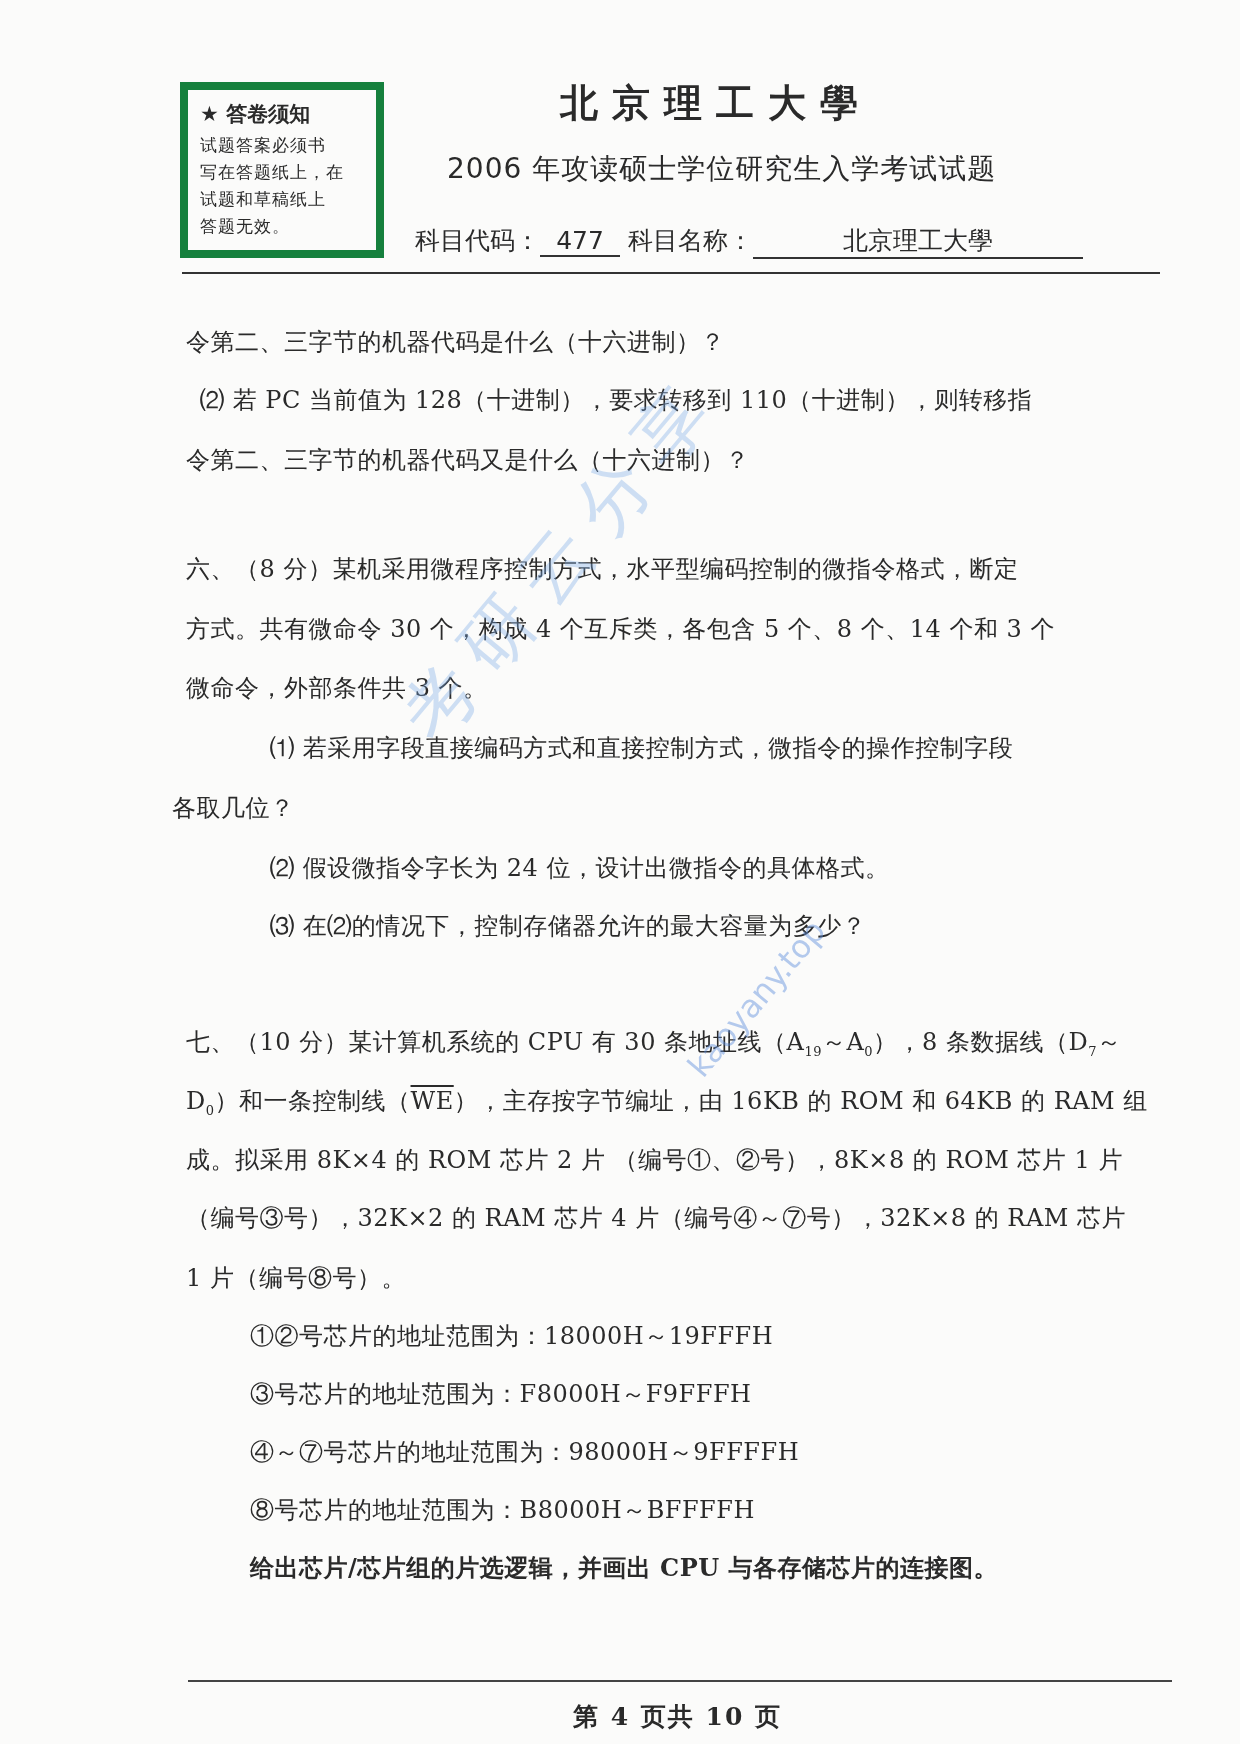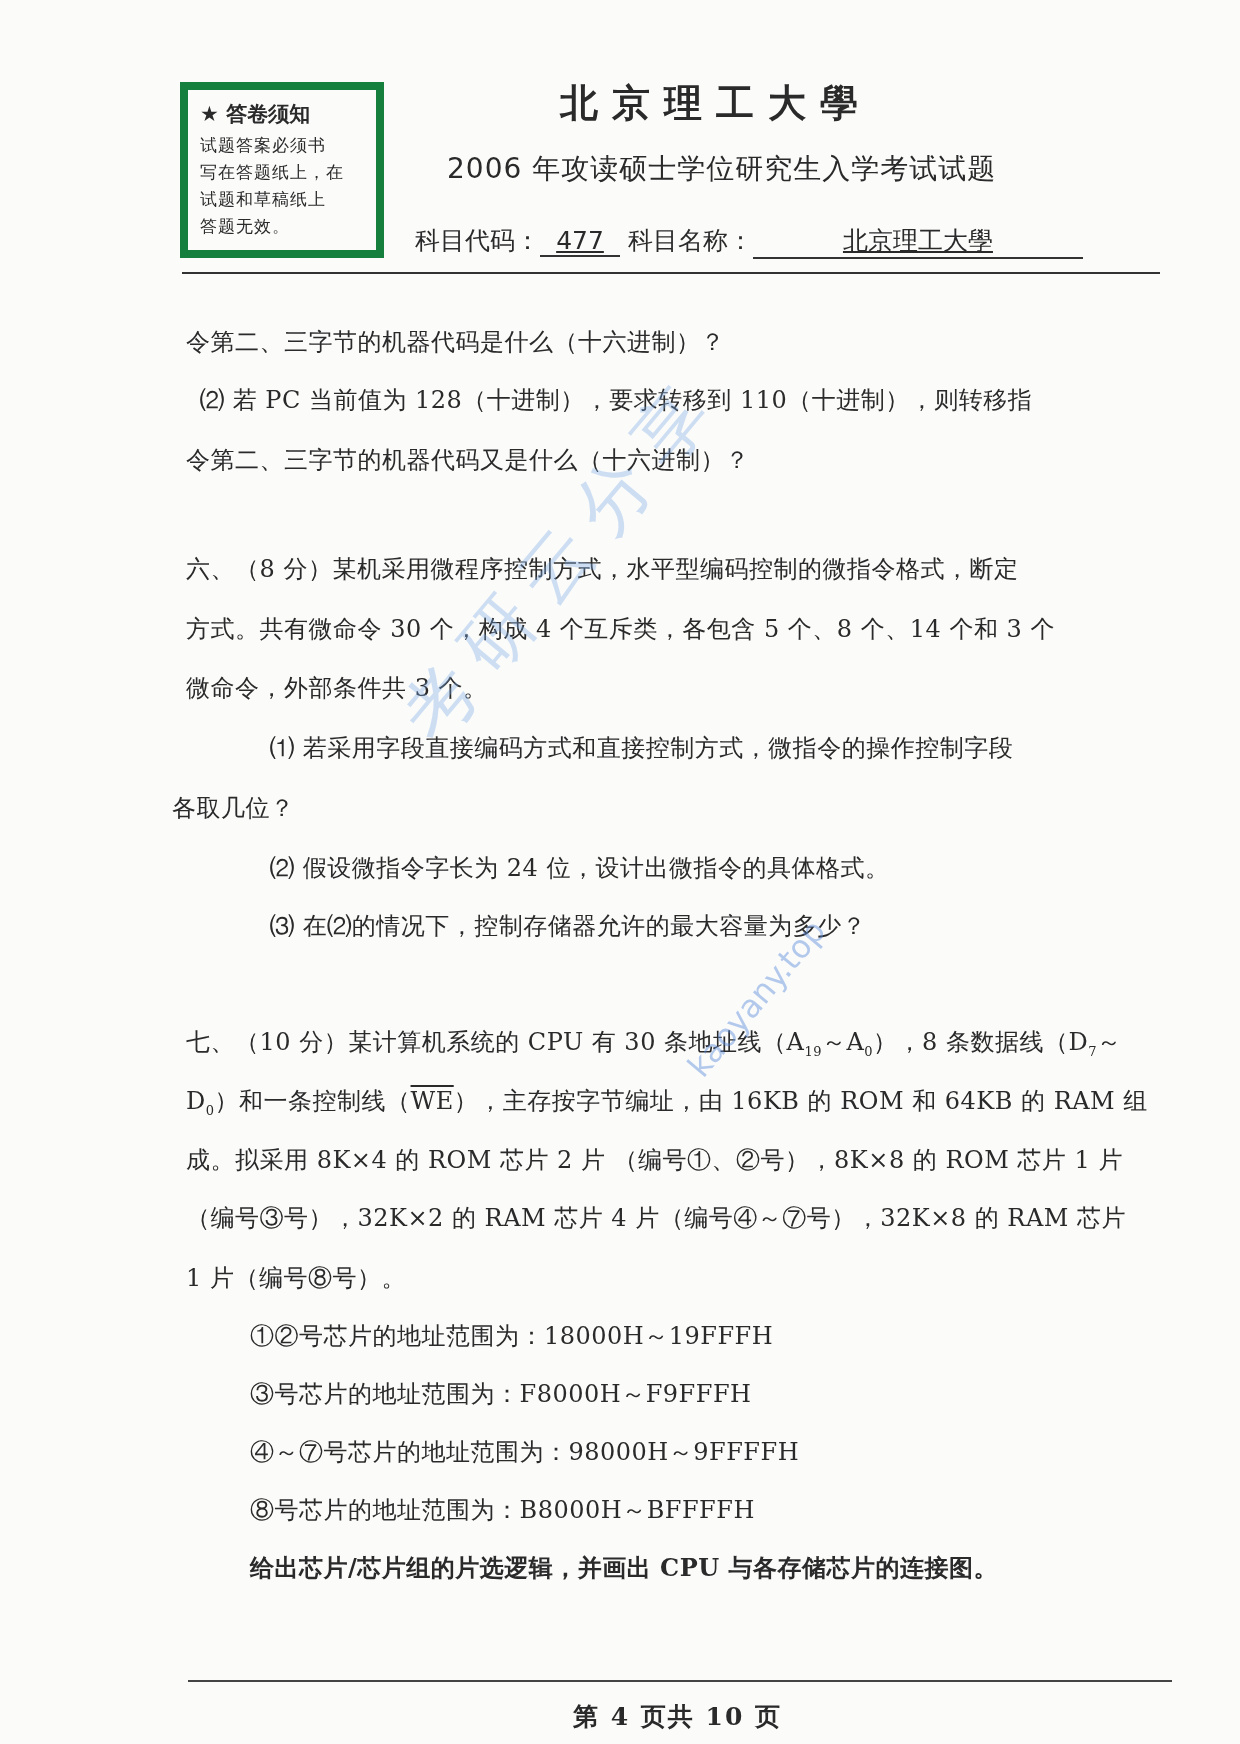--- a/index.html
+++ b/index.html
@@ -6,21 +6,21 @@
   body { width:1240px; height:1744px; background:#fbfbfa; position:relative; overflow:hidden;
          font-family: "DejaVu Serif", "Liberation Serif", serif; color:#2a2a2a; }
   .abs { position:absolute; }
   .notice { left:180px; top:82px; width:204px; height:176px; border:8px solid #15803d; box-sizing:border-box;
             padding:10px 12px; font-family:"DejaVu Sans", sans-serif; }
   .notice .title { font-size:21px; font-weight:bold; margin-bottom:4px; }
   .notice .line { font-size:17px; line-height:27px; letter-spacing:1px; }
   .univ { left:560px; top:78px; font-size:38px; font-weight:bold; letter-spacing:14px; }
   .examtitle { left:447px; top:150px; font-size:28px; font-family:"DejaVu Sans", sans-serif; letter-spacing:1px; }
   .subject { left:415px; top:224px; font-size:25px; font-family:"DejaVu Sans", sans-serif; }
-  .subject .u { display:inline-block; border-bottom:2px solid #333; text-align:center;text-decoration:underline; }
+  .subject .u { display:inline-block; border-bottom:2px solid #333; text-align:center; }
   .hr-top { left:182px; top:272px; width:978px; height:0; border-top:2px solid #333; }
   .hr-bot { left:188px; top:1680px; width:984px; height:0; border-top:2px solid #444; }
   .p { position:absolute; font-size:24px; white-space:nowrap; letter-spacing:0.5px; }
   .footer { left:573px; top:1700px; font-size:25px; font-weight:bold; letter-spacing:2px; }
   .watermark { left:380px; top:700px; font-size:72px; color:rgba(120,170,230,0.35); transform:rotate(-50deg);
                transform-origin:left top; font-family:"DejaVu Sans", sans-serif; letter-spacing:18px; }
   .watermark2 { left:680px; top:1060px; font-size:32px; color:rgba(90,140,220,0.45); transform:rotate(-50deg);
                transform-origin:left top; font-family:"DejaVu Sans", sans-serif; }
   .over { text-decoration: overline; text-align: center; }
   sub { font-size:13px; }

